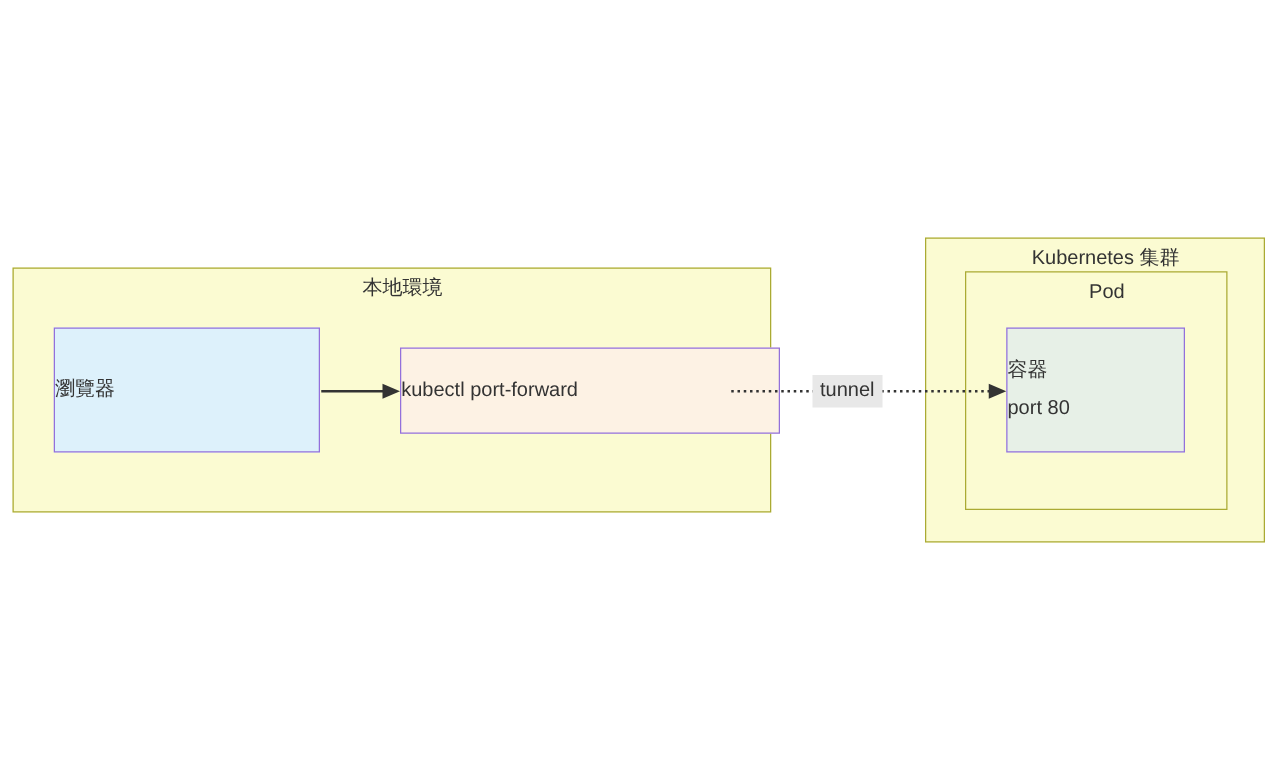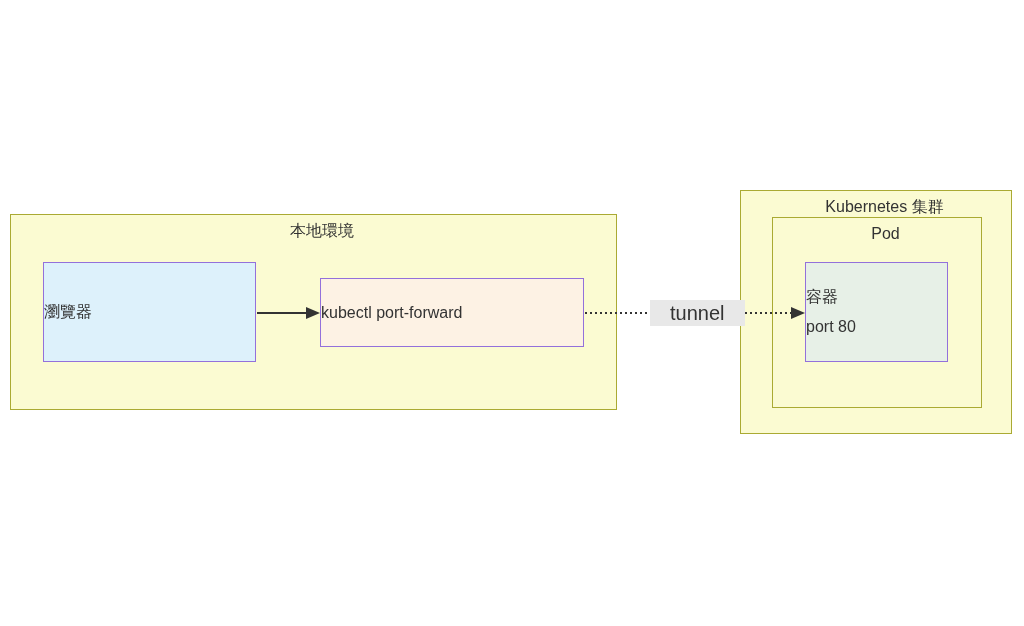--- a/index.html
+++ b/index.html
@@ -18,30 +18,30 @@
   }
   .node {
     position:absolute; border:1px solid #9370db; box-sizing:border-box;
     display:flex; flex-direction:column; align-items:flex-start; justify-content:center;
     font-size:16px; line-height:30px; text-align:center; color:#333333;
   }
   #group-local   { left:10px;  top:214px; width:607px; height:196px; }
   #group-cluster { left:740px; top:190px; width:272px; height:244px; }
   #group-pod     { left:772px; top:217px; width:210px; height:191px; }
   #node-browser   { left:43px;  top:262px; width:213px; height:100px; background:#ddf1fb; }
-  #node-kubectl   { left:320px; top:278px; width:264px; height:69px;  background:#fdf2e4; }
+  #node-kubectl   { left:320px; top:278px; width:304px; height:69px;  background:#fdf2e4; }
   #node-container { left:805px; top:262px; width:143px; height:100px; background:#e7f0e7; }
   #edges-overlay {
     position:absolute; left:0; top:0; width:1024px; height:626px;
     pointer-events:none;
   }
   #edge-label-tunnel {
     position:absolute; left:650px; top:300px;
-    background:#e8e8e8; padding:2px 20px;
-    font-size:20px; line-height:22px; color:#333333; text-align:center;
+    background:#e8e8e8; padding:2px 6px;
+    font-size:16px; line-height:22px; color:#333333; text-align:center;
   }
 </style>
 </head>
 <body>
 
 <div id="canvas">
 
   <div class="group" id="group-local">
     <div class="group-title">本地環境</div>
   </div>

